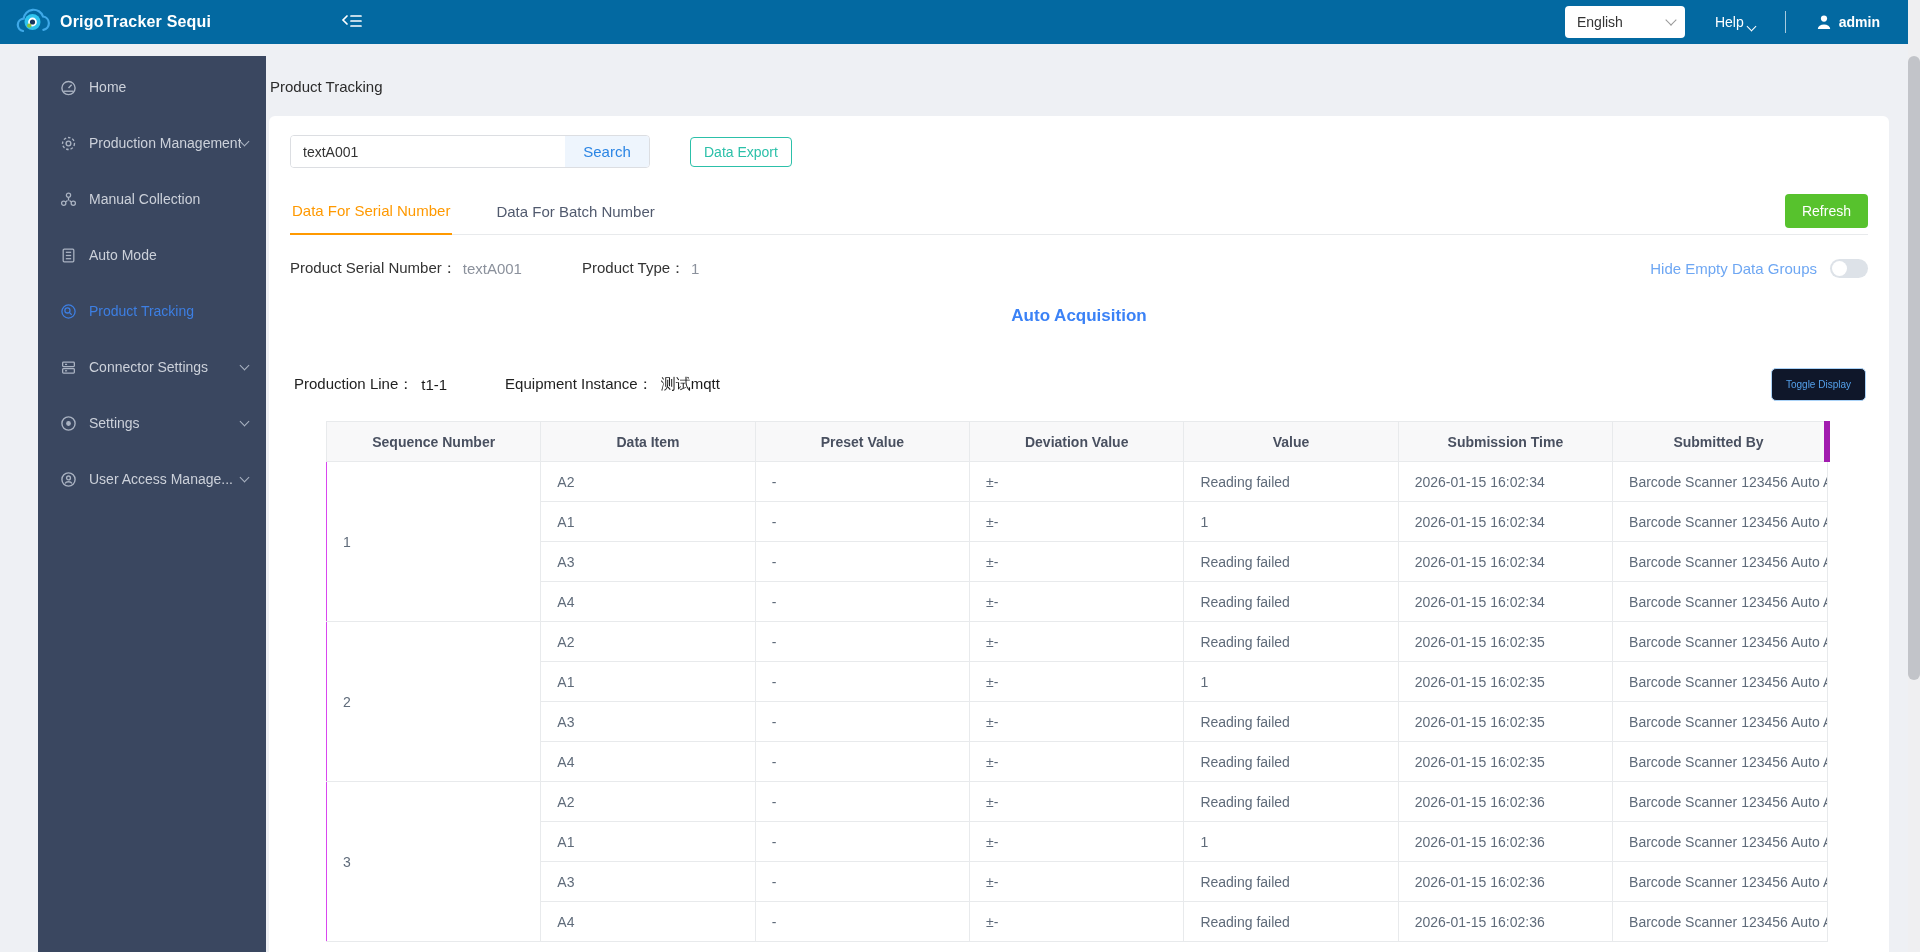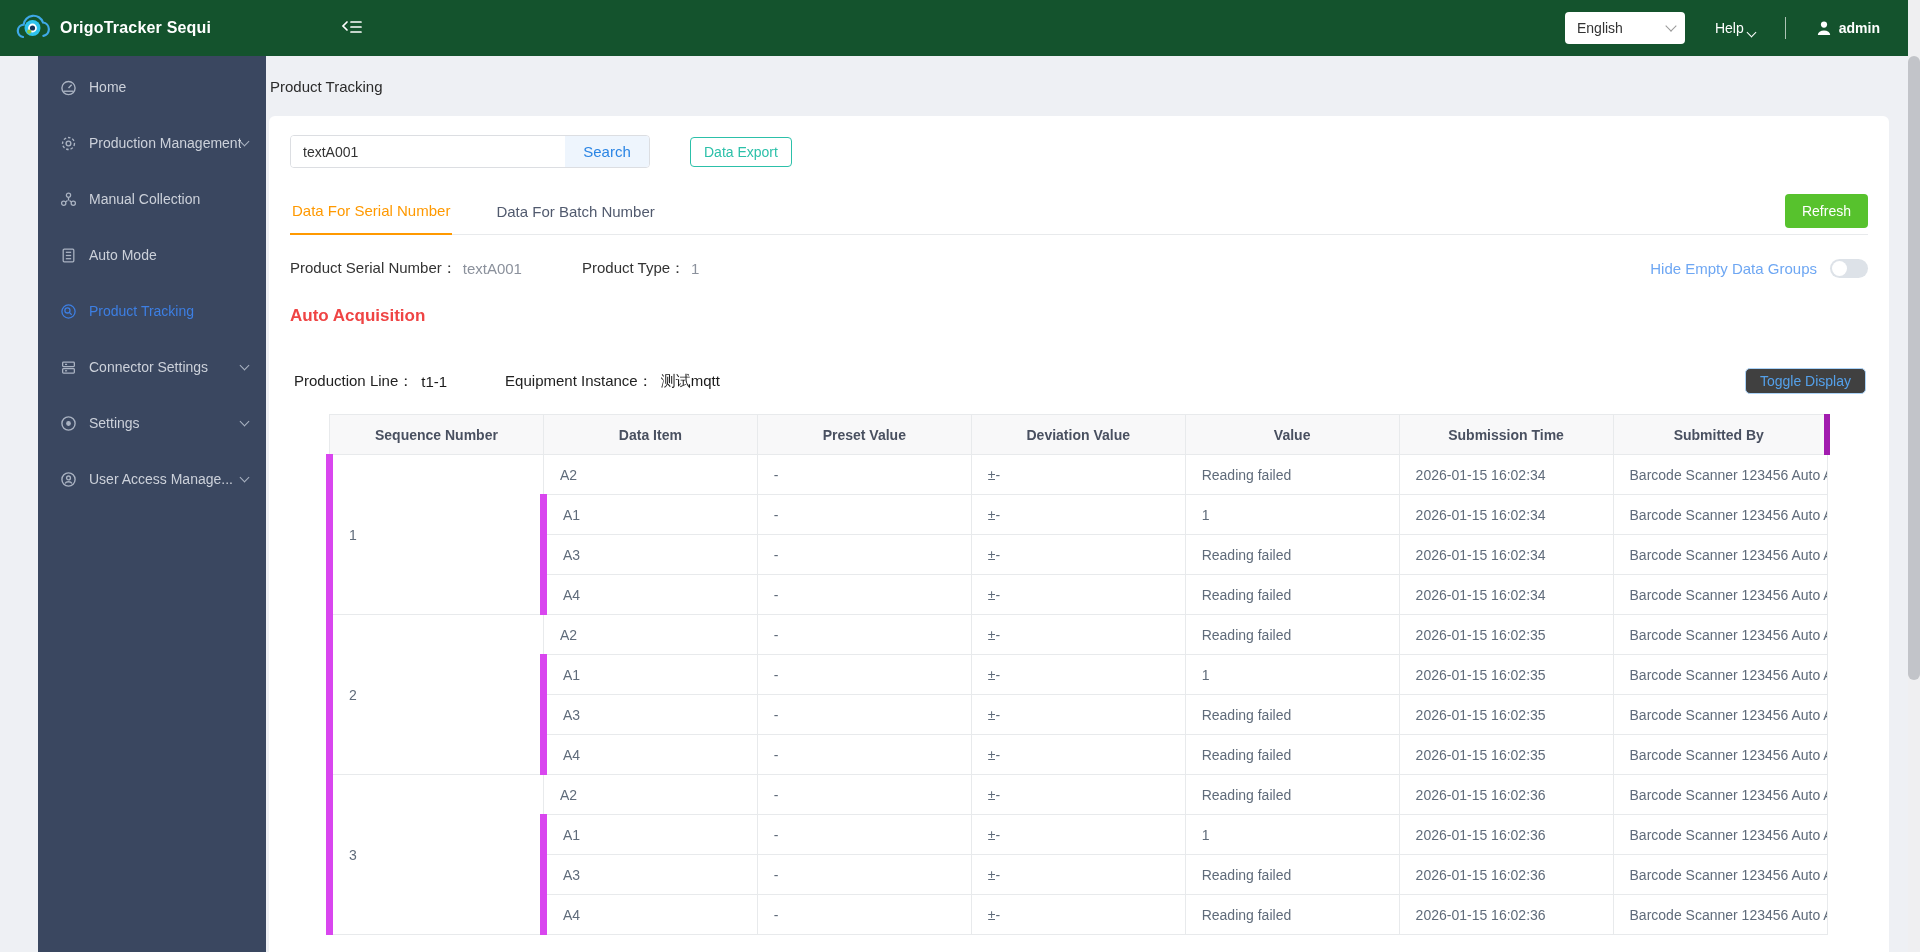--- a/index.html
+++ b/index.html
@@ -1,21 +1,21 @@
 <!DOCTYPE html>
 <html><head>
 <meta charset="utf-8">
 <style>
   * { margin:0; padding:0; box-sizing:border-box; }
   html,body { width:1920px; height:952px; overflow:hidden;
     font-family:"Liberation Sans","DejaVu Sans",sans-serif; background:#eef0f4; }
 
   
-  .topbar { position:absolute; left:0; top:0; width:1920px; height:56px;
-    background:#14532d; display:flex; align-items:center; z-index:5; }
+  .topbar { position:absolute; left:0; top:0; width:1920px; height:44px;
+    background:#0369a1; display:flex; align-items:center; z-index:5; }
   .brand { display:flex; align-items:center; gap:10px; padding-left:16px; }
   .brand-name { color:#ffffff; font-size:16px; font-weight:bold; letter-spacing:.2px; }
   .collapse-btn { margin-left:130px; color:#fff; cursor:pointer; display:flex; align-items:center; }
   .topbar-right { margin-left:auto; display:flex; align-items:center; gap:30px; padding-right:40px; }
   .lang-select { width:120px; height:32px; background:#fff; border-radius:4px;
     display:flex; align-items:center; justify-content:space-between; padding:0 10px 0 12px;
     font-size:14px; color:#333; cursor:pointer; }
   .chev { width:8px; height:8px; border-right:1.5px solid #999; border-bottom:1.5px solid #999;
     transform:rotate(45deg); margin-top:-4px; display:inline-block; }
   .chev.white { border-color:#fff; width:7px; height:7px; }
@@ -65,40 +65,40 @@
   .info-row { margin-top:24px; display:flex; align-items:center; font-size:15px; color:#333; }
   .info-pair { display:flex; align-items:center; margin-right:60px; }
   .info-pair .val { color:#8b919c; margin-left:6px; }
   .hide-empty { margin-left:auto; display:flex; align-items:center; gap:13px; }
   .hide-empty .he-label { color:#6ea7f3; font-size:15px; cursor:pointer; }
   .toggle { width:38px; height:19px; background:#dde2e8; border-radius:10px; position:relative; cursor:pointer; }
   .toggle .knob { position:absolute; left:2px; top:2px; width:15px; height:15px;
     background:#fff; border-radius:50%; }
 
   
-  .section-title { margin-top:28px; font-size:17px; font-weight:bold; color:#ef4444; }
+  .section-title { margin-top:28px; font-size:17px; font-weight:bold; color:#3b82f6;text-align:center; }
 
   .line-row { margin-top:42px; display:flex; align-items:center; font-size:15px; color:#222; padding-left:4px; }
   .line-pair { display:flex; align-items:center; margin-right:58px; }
   .line-pair .val { margin-left:8px; color:#1a1a1a; }
-  .toggle-display-btn { margin-left:auto; height:26px; padding:0 14px; background:#404040;
-    border:1px solid #abd3f8; color:#54a0ea; border-radius:5px; font-size:14px;
+  .toggle-display-btn { margin-left:auto; height:33px; padding:0 14px; background:#0f172a;
+    border:1px solid #abd3f8; color:#54a0ea; border-radius:5px; font-size:10px;
     display:flex; align-items:center; cursor:pointer; margin-right:2px; }
 
   
   .table-wrap { margin:20px 38px 0 36px; }
   table { width:100%; border-collapse:collapse; table-layout:fixed; font-size:14px; }
   th { height:40px; background:#f8f8f9; color:#495060; font-weight:bold; text-align:center;
     padding:0 16px; border-bottom:1px solid #e8eaec; border-right:1px solid #e8eaec;
     border-top:1px solid #e8eaec; white-space:nowrap; overflow:hidden; }
   th:first-child { border-left:1px solid #e8eaec; }
   th:last-child { border-right:6px solid #a21caf; }
   td { height:40px; color:#5f6b7a; padding:0 16px; border-bottom:1px solid #e8eaec;
     border-right:1px solid #e8eaec; white-space:nowrap; overflow:hidden; background:#fff; }
-  td:first-child { border-left:7px solid #d946ef; }
+  td:first-child { border-left:1px solid #d946ef; }
   td.seq { vertical-align:middle; }
 
   
   .scrollbar-track { position:absolute; right:0; top:0; width:12px; height:952px; background:#efeff1; z-index:9; }
   .scrollbar-thumb { position:absolute; right:0; top:56px; width:12px; height:624px;
     background:#c2c4c9; border-radius:6px; cursor:pointer; }
 
   svg { display:block; }
 </style>
 </head>

